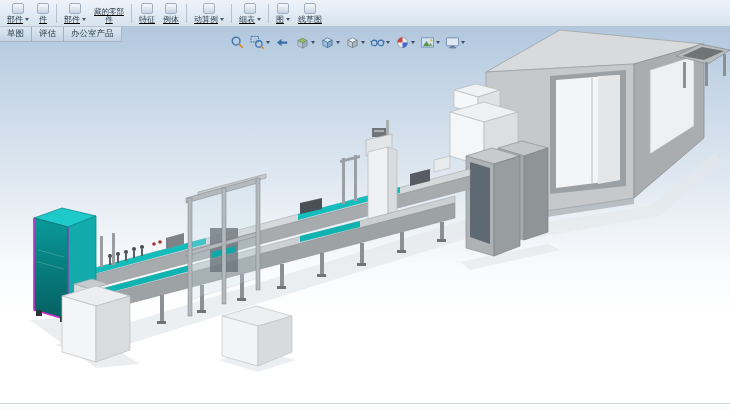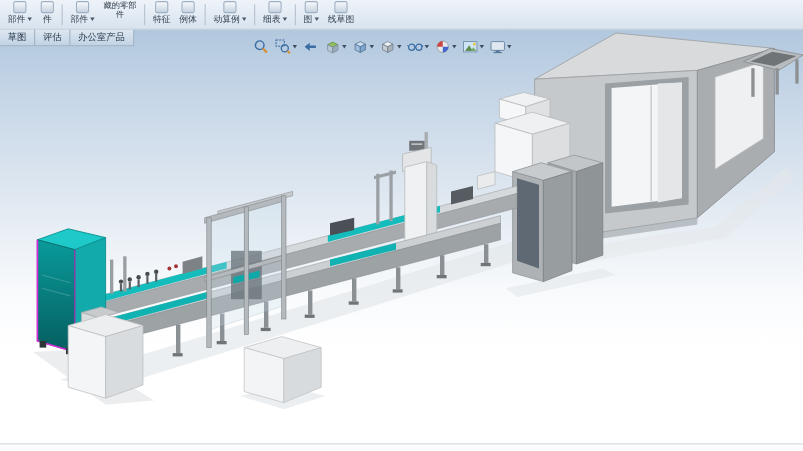--- a/index.html
+++ b/index.html
@@ -15,22 +15,22 @@
   }
   .scene{position:absolute;left:0;top:0;width:730px;height:410px;z-index:1;}
   
   .ribbon{
     position:absolute;top:0;left:0;width:730px;height:27px;box-sizing:border-box;
     background:linear-gradient(#eef3f9,#d8e3ef);
     border-bottom:1px solid #b7c4d2;
     display:flex;align-items:flex-end;padding:0 3px;z-index:6;
   }
   .ribbon-item{
-    display:flex;flex-direction:column;align-items:center;justify-content:flex-start;
-    padding:1px 4px 2px 4px;height:100%;box-sizing:border-box;cursor:default;
+    display:flex;flex-direction:column;align-items:center;justify-content:flex-end;
+    padding:1px 4px 2px 4px;height:100%;box-sizing:border-box;cursor:default;text-decoration:underline;
   }
   .ribbon-icon{
     width:10px;height:9px;border:1px solid #9fb0c2;border-radius:2px;
     background:linear-gradient(#f7f9fb,#c7d3e0);margin-bottom:1px;
   }
   .ribbon-label{
     font-size:8px;line-height:9px;color:#2e3c4a;white-space:nowrap;
     display:flex;align-items:center;gap:2px;
   }
   .ribbon-label.wrap{white-space:normal;width:30px;text-align:center;font-size:7.5px;line-height:8px;}

